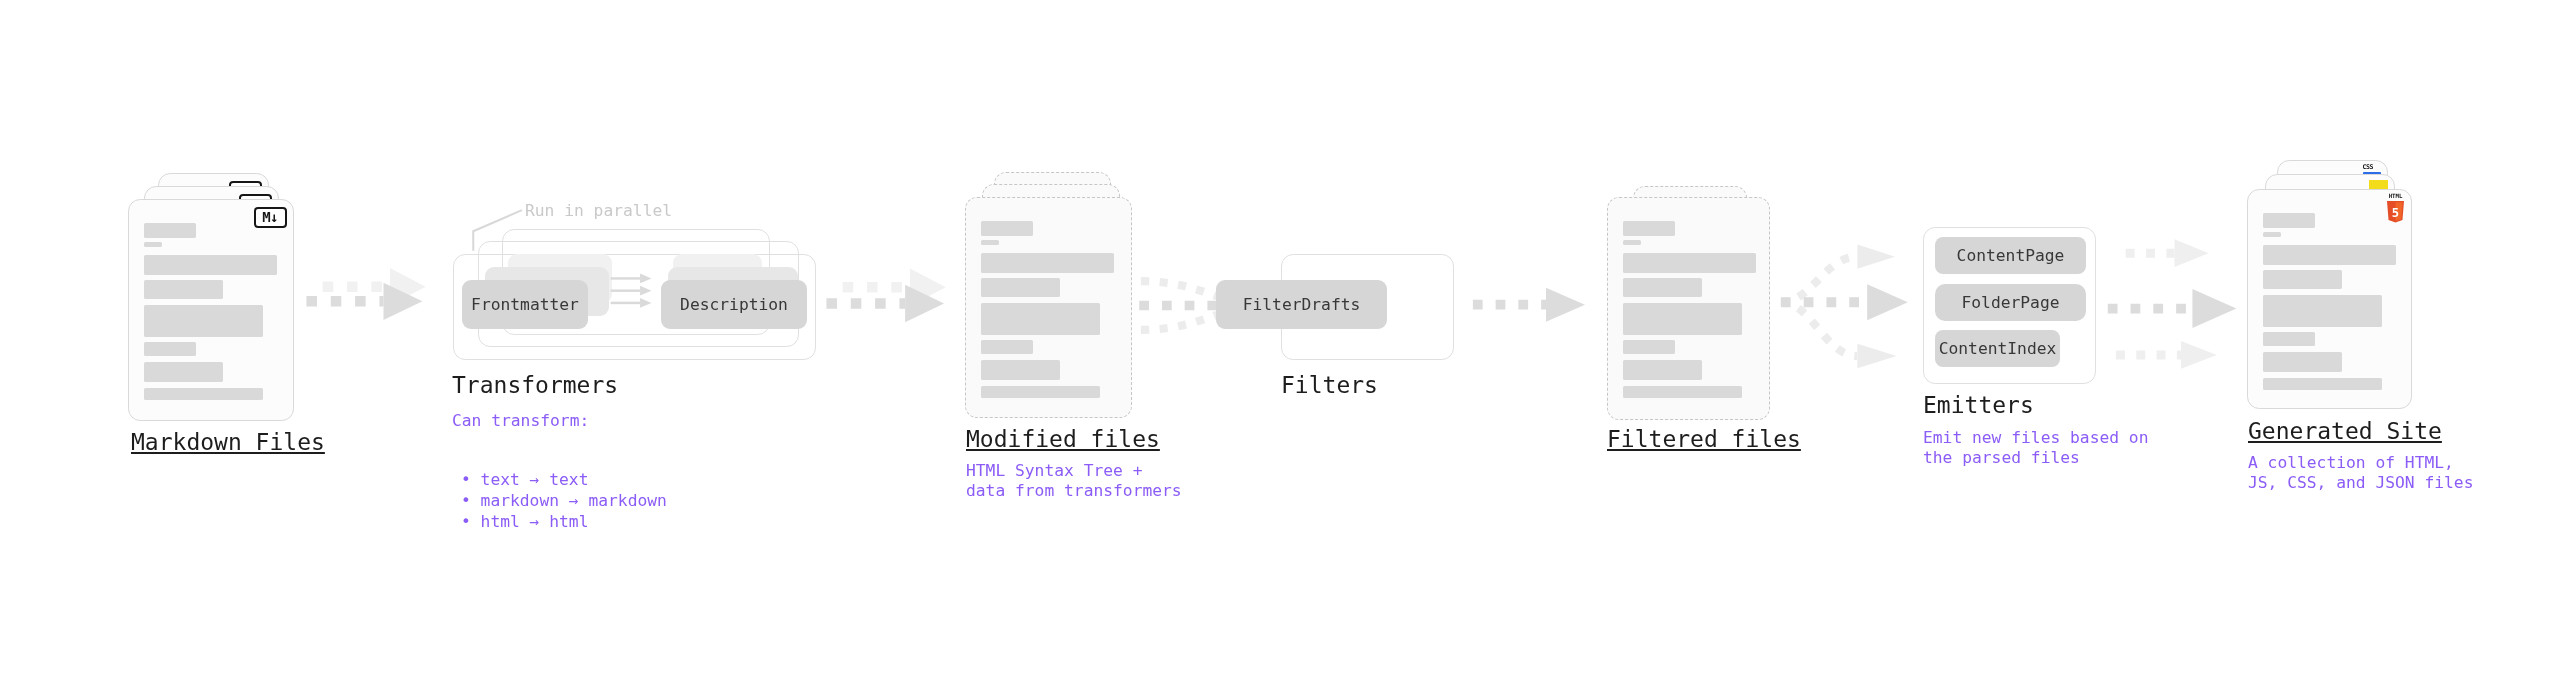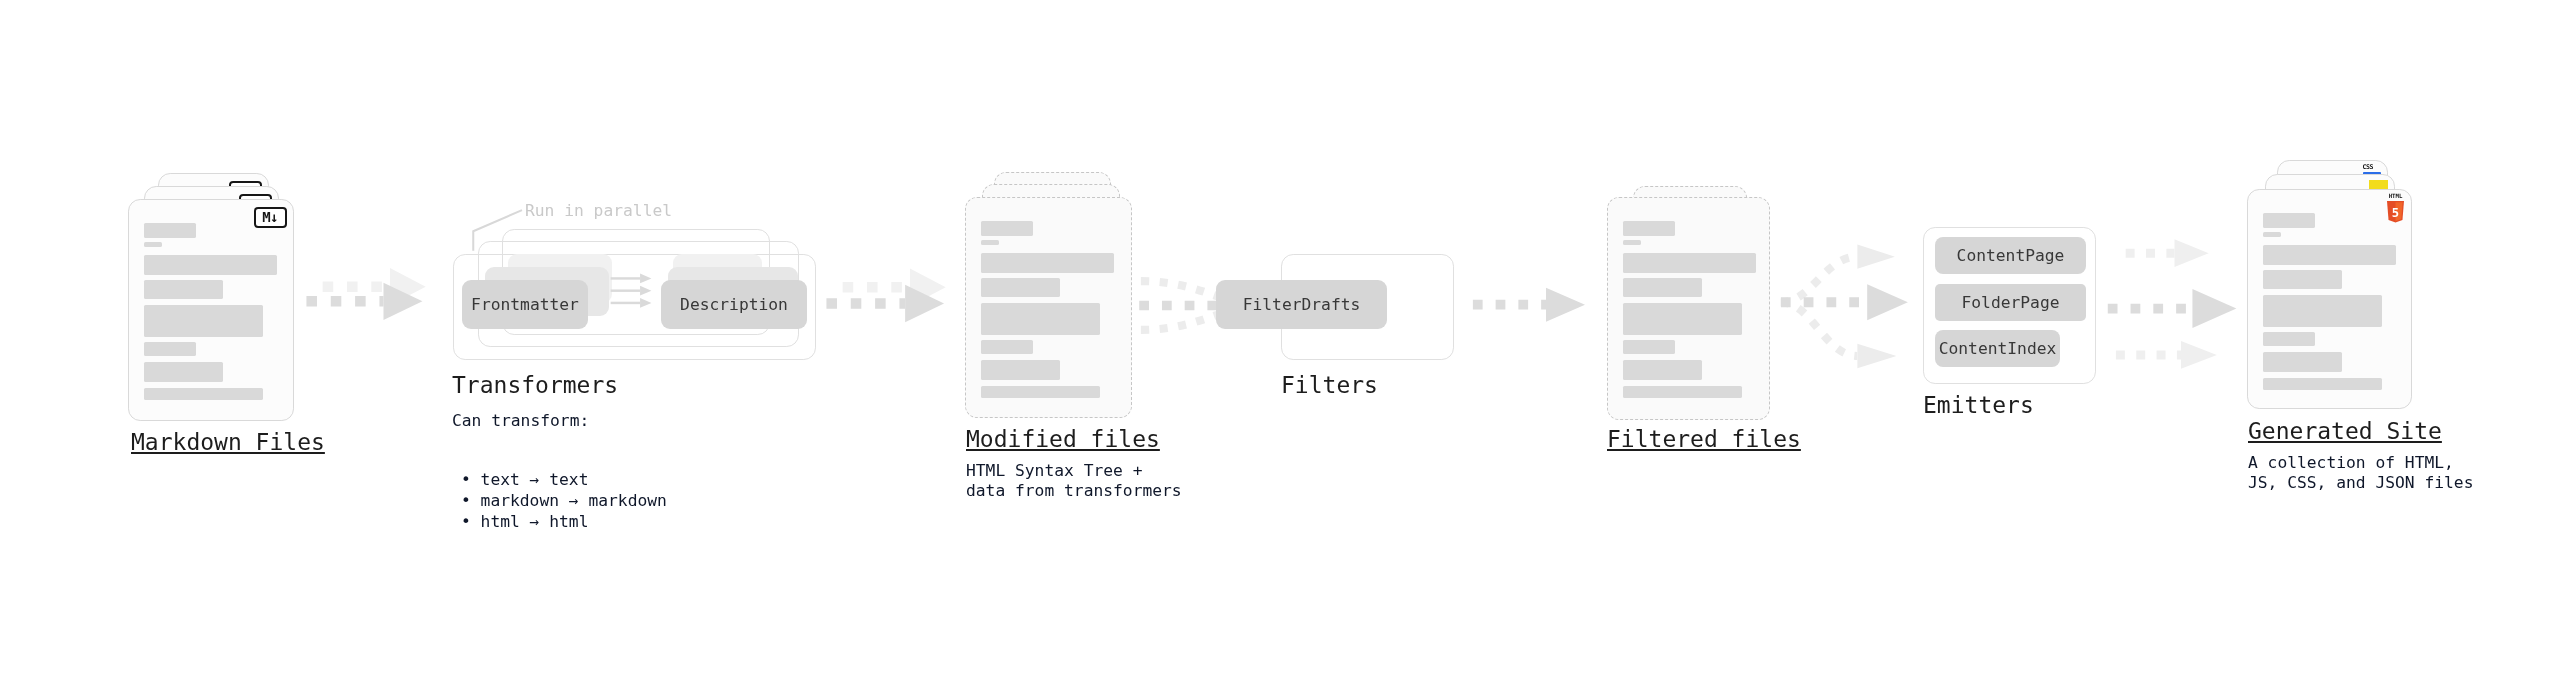--- a/index.html
+++ b/index.html
@@ -35,21 +35,21 @@
   
   .obox{position:absolute;box-sizing:border-box;border:1.6px solid #e0e0e0;border-radius:12.2px;background:transparent;}
   .obox.filled{background:#ffffff;}
   
   .pill{position:absolute;box-sizing:border-box;border-radius:9px;background:#d6d6d6;color:#383838;
     font-size:16.3px;font-weight:500;display:flex;align-items:center;justify-content:center;white-space:nowrap;}
   .pill.l2{background:#e7e7e7;}
   .pill.l3{background:#f1f1f1;}
   
   .title{position:absolute;font-size:23px;font-weight:500;color:#1d1d1d;line-height:24.4px;white-space:nowrap;}
-  .bodytext{position:absolute;font-size:16.3px;color:#0f172a;line-height:20.3px;white-space:nowrap;}
+  .bodytext{position:absolute;font-size:16.3px;color:#8b5cf6;line-height:20.3px;white-space:nowrap;}
   .bullets{line-height:21px;margin-top:36px;}
   .note{position:absolute;font-size:16.3px;color:#c9c9c9;white-space:nowrap;text-align:center;}
   .label{position:absolute;font-size:23px;font-weight:500;color:#1d1d1d;line-height:24.4px;white-space:nowrap;text-decoration:underline;}
   .arrow{position:absolute;}
 </style>
 </head>
 <body>
 
 <div id="canvas">
 
@@ -176,23 +176,27 @@
     <path d="M 6,80 C 44,80 60,24 100,24" fill="none" stroke="#ececec" stroke-width="10" stroke-dasharray="10 13"></path>
     <polygon points="100,9 146,24 100,39" fill="#ececec"></polygon>
     <path d="M 6,80 C 44,80 60,146 100,146" fill="none" stroke="#ececec" stroke-width="10" stroke-dasharray="10 13"></path>
     <polygon points="100,131 148,146 100,161" fill="#ececec"></polygon>
     <line x1="6" y1="80" x2="112" y2="80" stroke="#dcdcdc" stroke-width="12" stroke-dasharray="12 16"></line>
     <polygon points="112,58 162,80 112,102" fill="#dcdcdc"></polygon>
   </svg>
 
   <div class="obox filled" style="left:1923px;top:227px;width:173px;height:157px"></div>
   <div class="pill" style="left:1935px;top:237px;width:151px;height:37px;border-radius:8.1px">ContentPage</div>
-  <div class="pill" style="left:1935px;top:284px;width:151px;height:37px;border-radius:5px">FolderPage</div>
+  <div class="pill" style="left:1935px;top:284px;width:151px;height:37px;border-radius:10px">FolderPage</div>
   <div class="pill" style="left:1935px;top:330px;width:125px;height:37px;border-radius:8.1px">ContentIndex</div>
   <div class="title" style="left:1923px;top:393px">Emitters</div>
+  <div class="bodytext" style="left:1923px;top:428px">
+    <div>Emit new files based on</div>
+    <div>the parsed files</div>
+  </div>
 
   <svg class="arrow" style="left:2106px;top:232px" width="137" height="140" viewBox="0 0 168 172">
     <line x1="24" y1="26" x2="84" y2="26" stroke="#efefef" stroke-width="11" stroke-dasharray="11 14"></line>
     <polygon points="84,9 126,26 84,43" fill="#efefef"></polygon>
     <line x1="2" y1="94" x2="106" y2="94" stroke="#dcdcdc" stroke-width="12" stroke-dasharray="12 16"></line>
     <polygon points="106,70 160,94 106,118" fill="#dcdcdc"></polygon>
     <line x1="12" y1="151" x2="92" y2="151" stroke="#efefef" stroke-width="11" stroke-dasharray="11 14"></line>
     <polygon points="92,134 136,151 92,168" fill="#efefef"></polygon>
   </svg>
 

